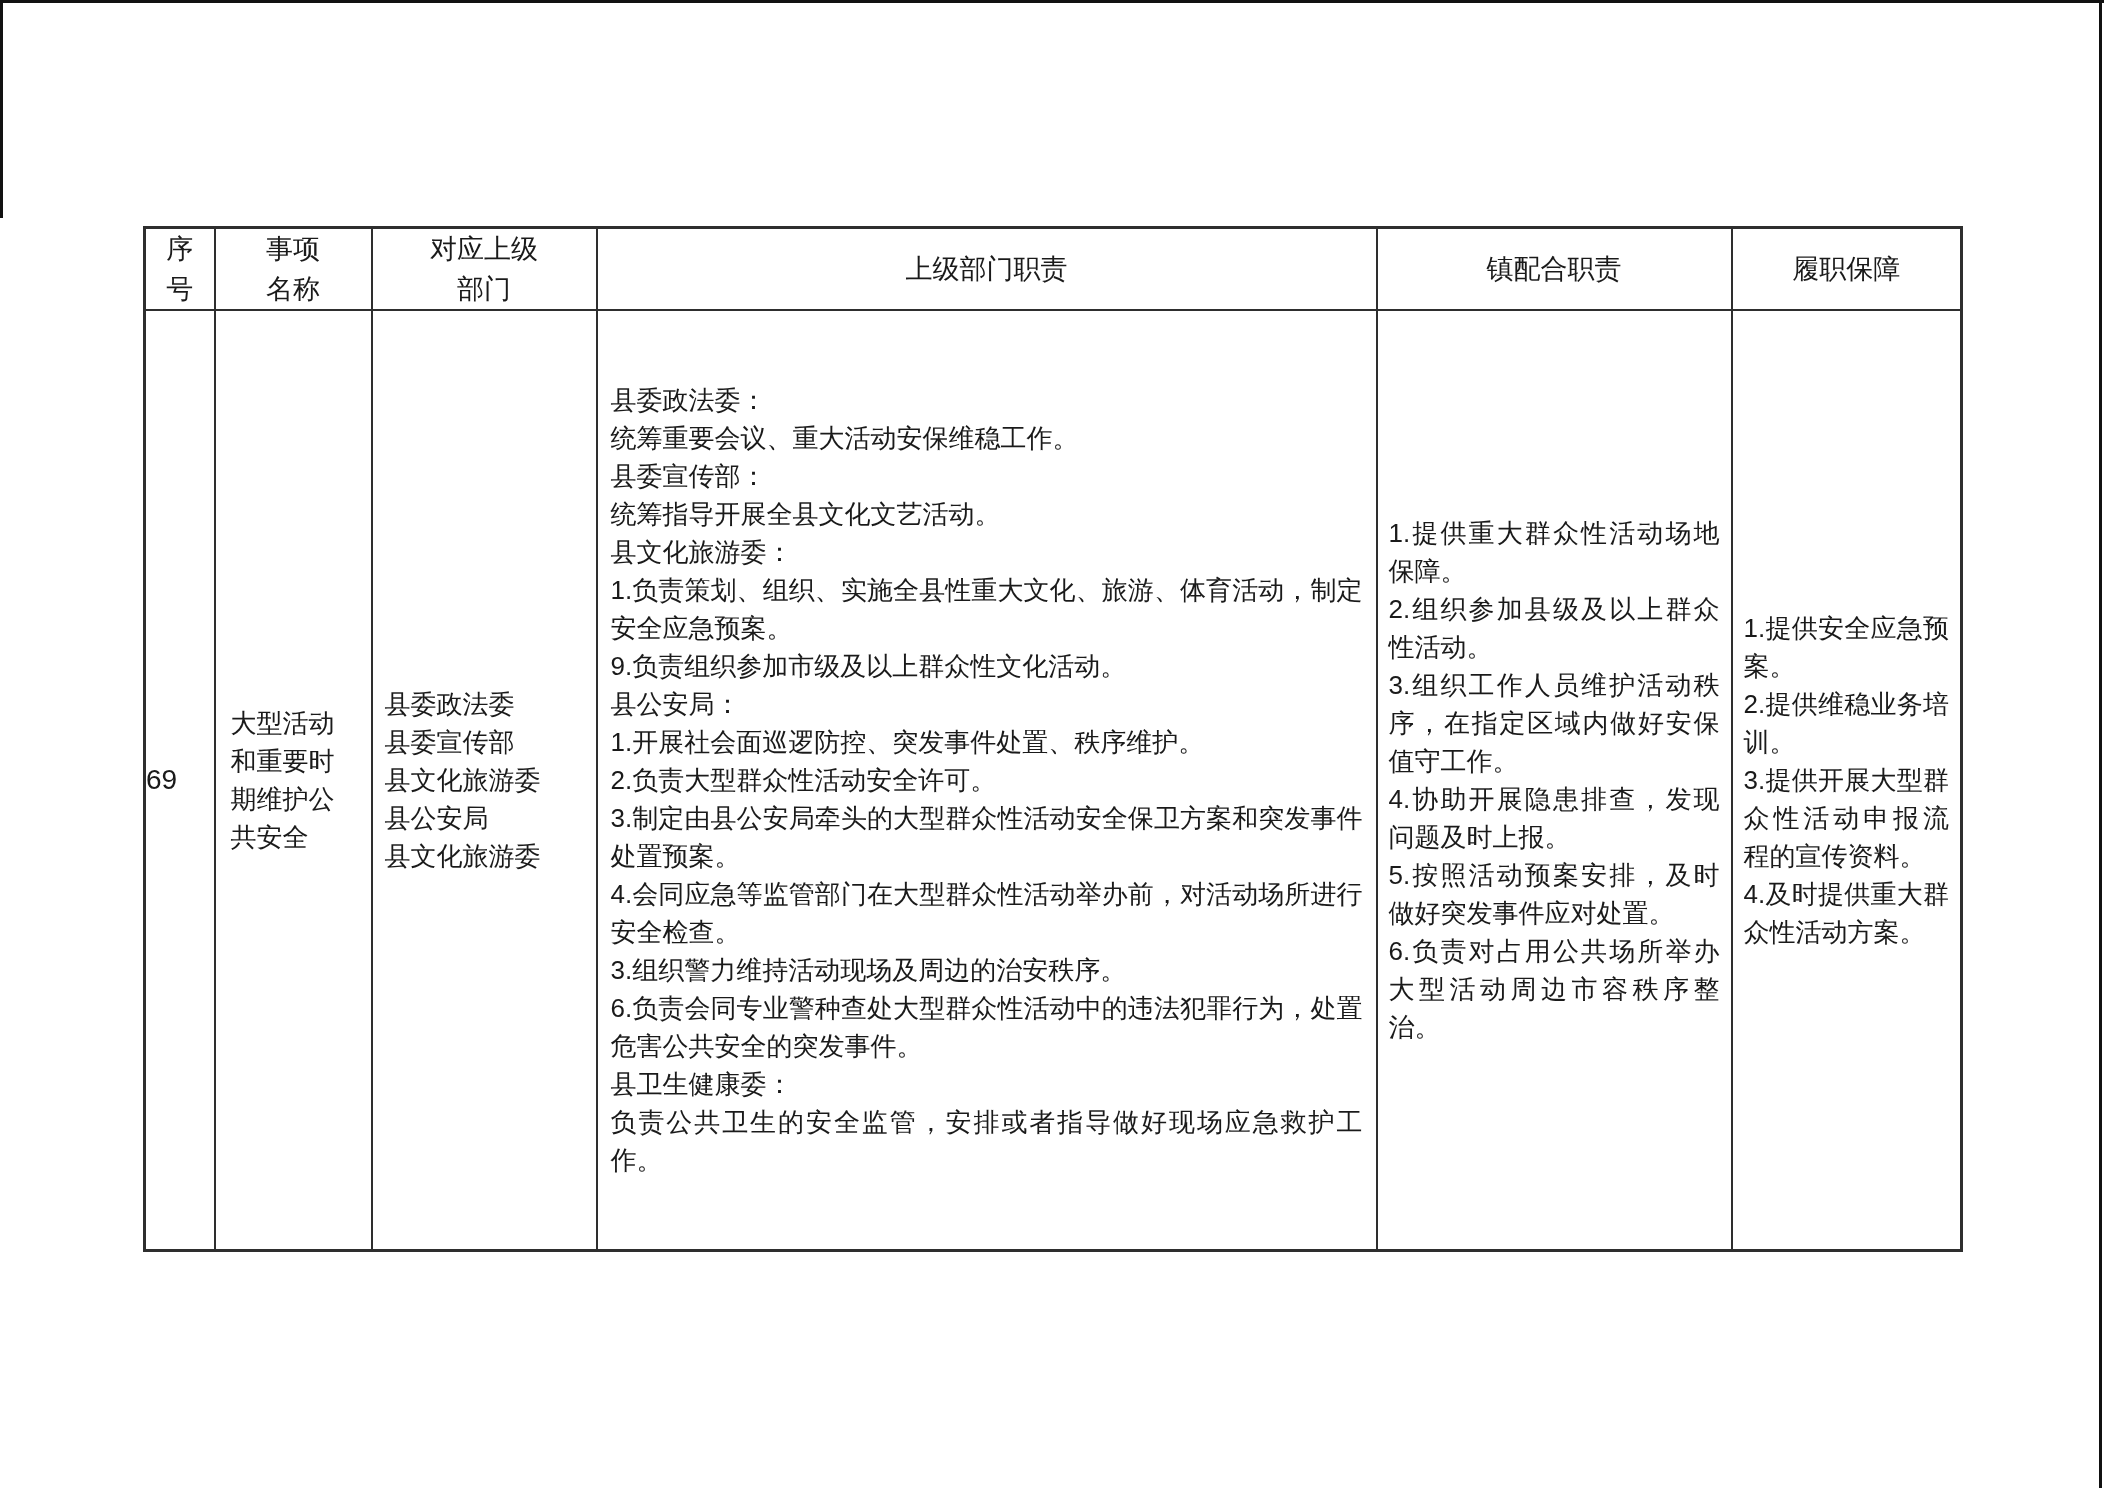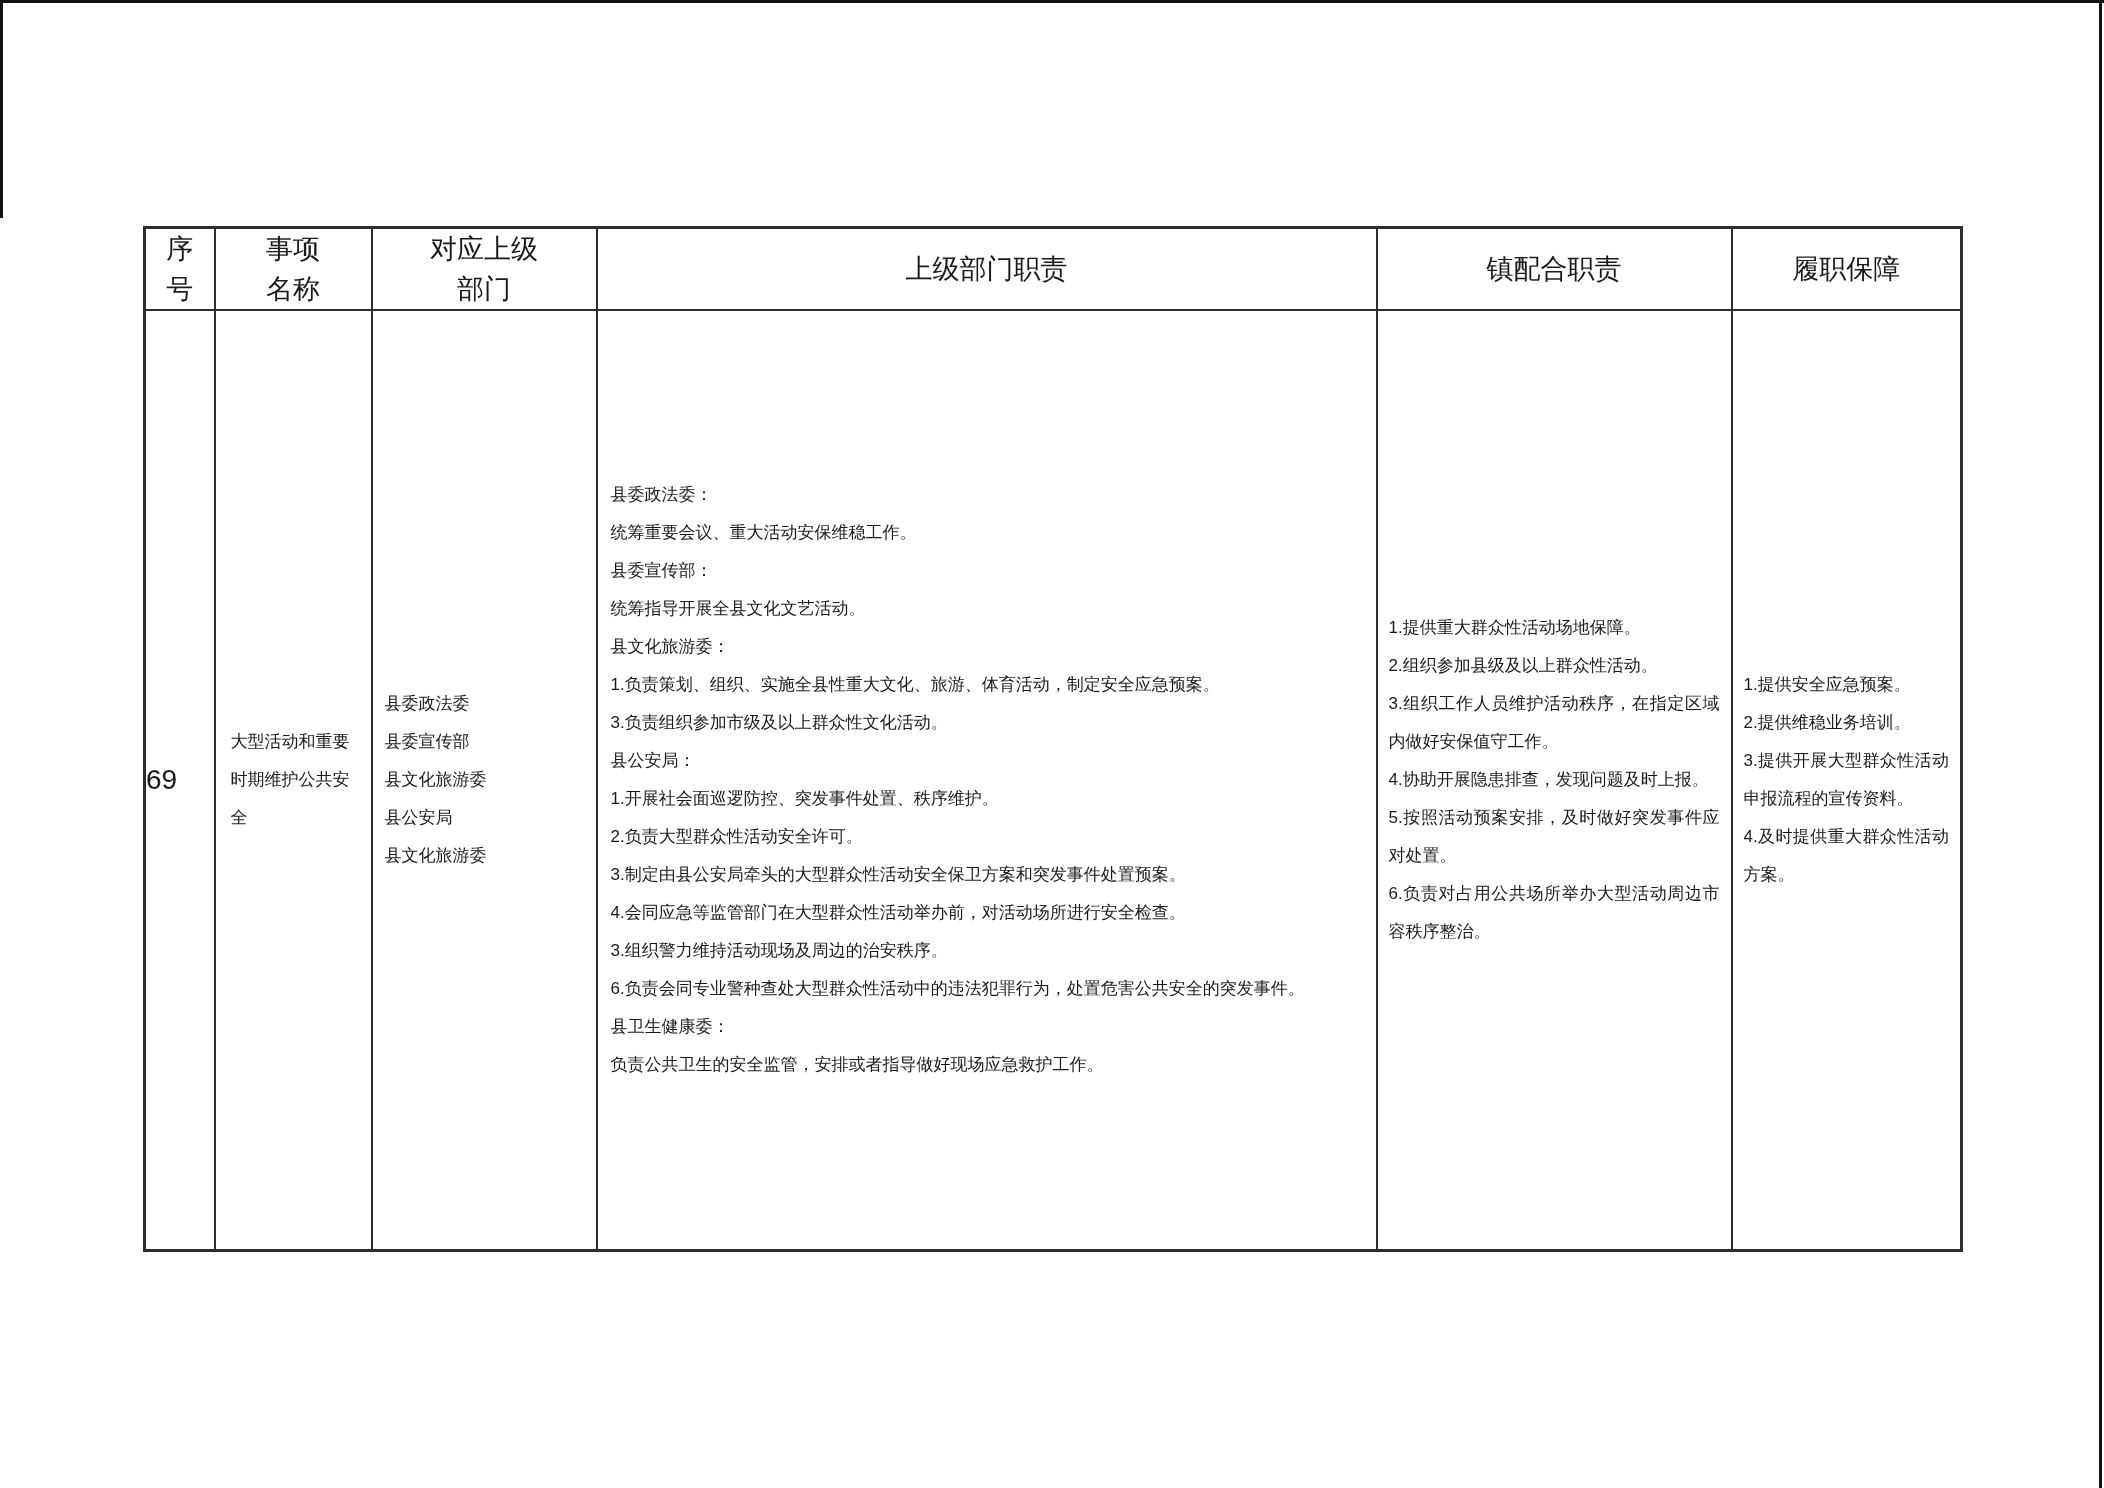--- a/index.html
+++ b/index.html
@@ -20,21 +20,21 @@
   table.matrix{
     position:absolute;left:143px;top:226px;
     width:1817px;height:1022px;
     border-collapse:collapse;table-layout:fixed;
     border:3px solid #2e2e2e;
   }
   .matrix th,.matrix td{
     border:2px solid #2e2e2e;
     vertical-align:middle;
     font-weight:normal;
-    font-size:17px;
+    font-size:26px;
     line-height:38px;
     padding:0;
   }
   .matrix thead tr{height:82px;}
   .matrix tbody tr{height:940px;}
   th.hdr{
     text-align:center;
     white-space:pre-line;
     font-size:27px;
     line-height:40px;
@@ -88,21 +88,21 @@
             <div class="para">县公安局</div>
             <div class="para">县文化旅游委</div>
           </td>
         <td class="c-superior">
             <div class="para">县委政法委：</div>
             <div class="para">统筹重要会议、重大活动安保维稳工作。</div>
             <div class="para">县委宣传部：</div>
             <div class="para">统筹指导开展全县文化文艺活动。</div>
             <div class="para">县文化旅游委：</div>
             <div class="para">1.负责策划、组织、实施全县性重大文化、旅游、体育活动，制定安全应急预案。</div>
-            <div class="para">3.负责组织参加市级及以上群众性文化活动。</div>
+            <div class="para">9.负责组织参加市级及以上群众性文化活动。</div>
             <div class="para">县公安局：</div>
             <div class="para">1.开展社会面巡逻防控、突发事件处置、秩序维护。</div>
             <div class="para">2.负责大型群众性活动安全许可。</div>
             <div class="para">3.制定由县公安局牵头的大型群众性活动安全保卫方案和突发事件处置预案。</div>
             <div class="para">4.会同应急等监管部门在大型群众性活动举办前，对活动场所进行安全检查。</div>
             <div class="para">3.组织警力维持活动现场及周边的治安秩序。</div>
             <div class="para">6.负责会同专业警种查处大型群众性活动中的违法犯罪行为，处置危害公共安全的突发事件。</div>
             <div class="para">县卫生健康委：</div>
             <div class="para">负责公共卫生的安全监管，安排或者指导做好现场应急救护工作。</div>
           </td>

